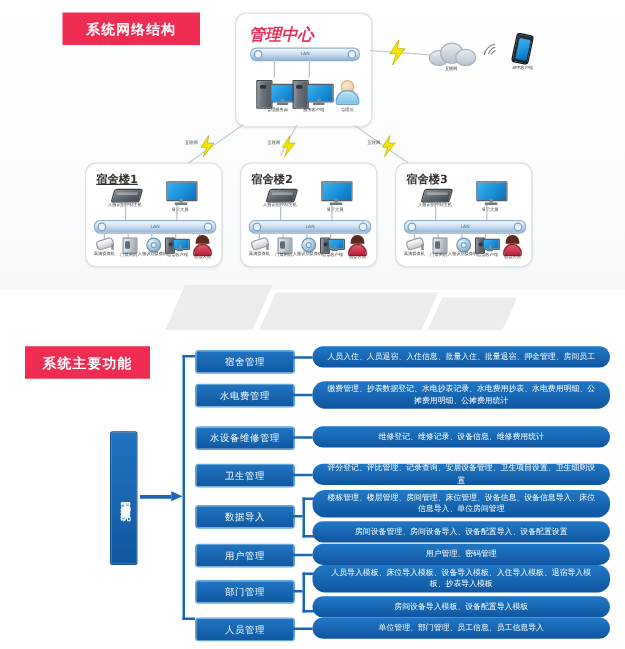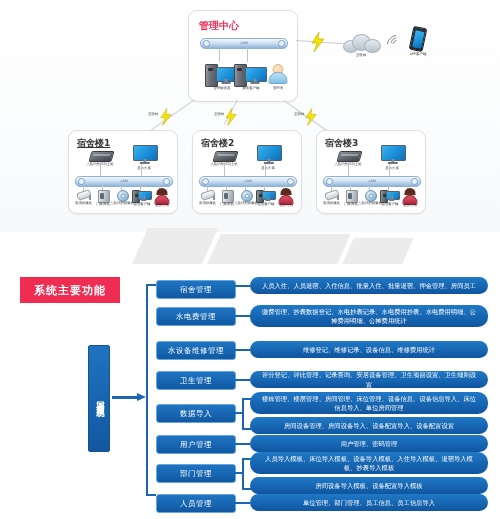--- a/index.html
+++ b/index.html
@@ -169,23 +169,24 @@
   .stub{position:absolute;height:2px;background:#1b66b3;}
 </style>
 </head>
 <body>
 
 <div class="page">
 
   <div class="sec-net">
     <div class="bg-soft"></div>
 
+    <div class="badge b1">系统网络结构</div>
 
     <div class="panel" style="left:188px;top:10px;width:108px;height:90px;">
-      <div class="panel-title" style="left:10px;top:8px;font-size:10px;">管理中心</div>
+      <div class="panel-title" style="left:10px;top:8px;font-size:13px;font-style:italic;">管理中心</div>
 
       <div class="lanbar" style="left:11px;top:27px;width:86px;">
         <span class="cap l"></span>
         <span class="cap r"></span>
         <span class="lanlabel">LAN</span>
       </div>
 
       <div class="vline" style="left:30px;top:36px;height:15px;"></div>
       <div class="vline" style="left:58px;top:36px;height:15px;"></div>
 

